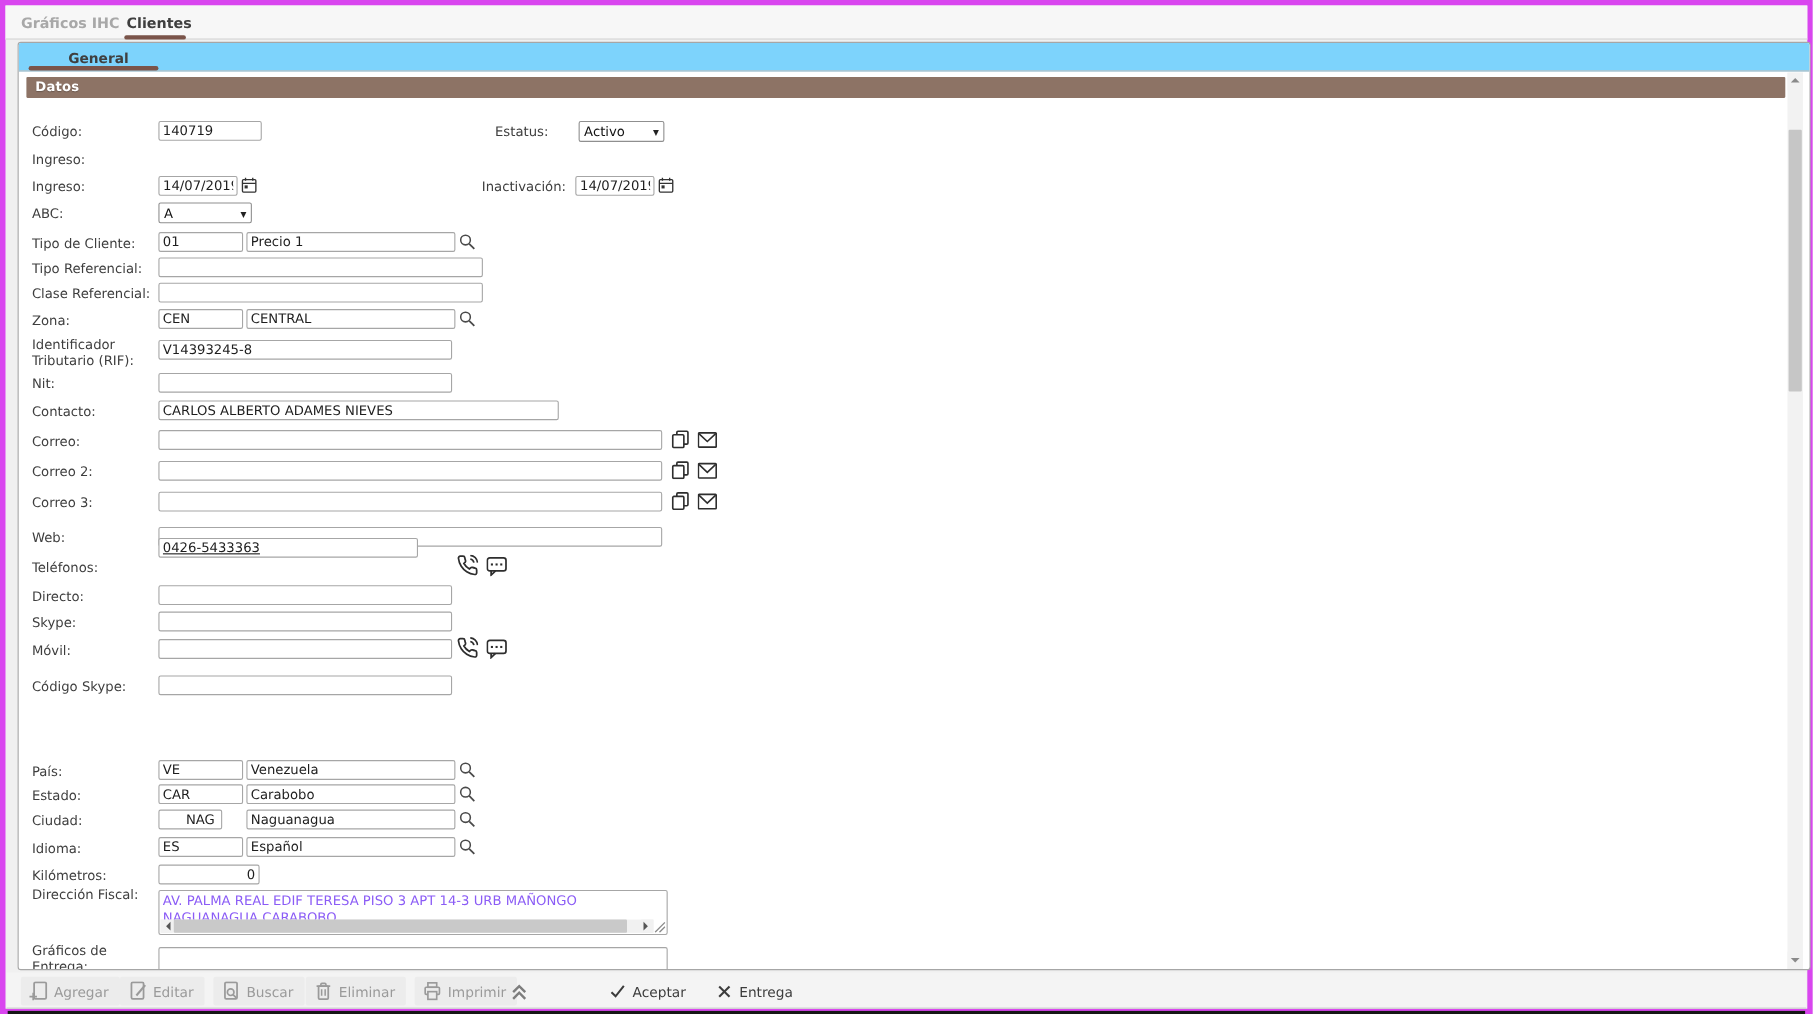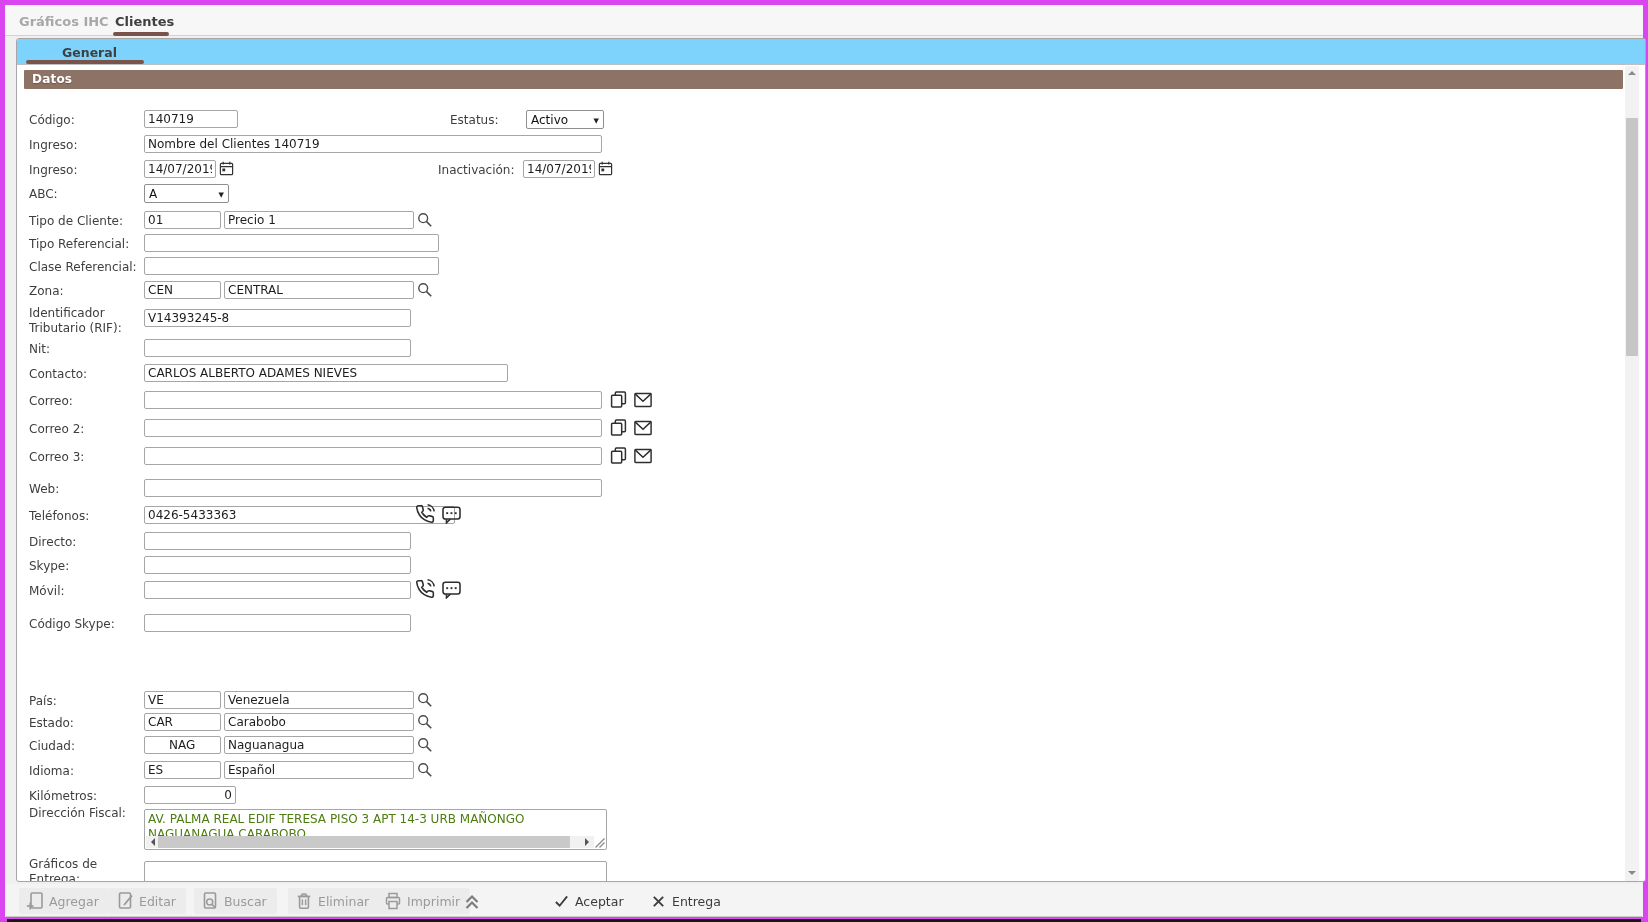--- a/index.html
+++ b/index.html
@@ -26,21 +26,21 @@
   .lbl { position:absolute; font-size:12px; color:#3e3e3e; width:110px; line-height:15px; }
   .txt { position:absolute; height:18px; border:1px solid #a6a6a6; border-radius:2px; font-family:inherit;
          font-size:12px; color:#1d1d1d; padding:0 3px; background:#fff; }
   .num { text-align:right; }
   .sel { position:absolute; height:19px; border:1px solid #8f8f8f; border-radius:2px; background:#fff;
          font-size:12px; color:#111; padding:2px 16px 0 4px; cursor:default; }
   .selarrow { position:absolute; right:4px; top:6px; font-size:7px; color:#222; }
   .iconbtn { position:absolute; cursor:pointer; line-height:0; }
 
   .bigtext { position:absolute; border:1px solid #a6a6a6; border-radius:2px; background:#fff; overflow:hidden;
-             font-size:12px; color:#4d7c0f; line-height:15px; padding:2px 3px; }
+             font-size:12px; color:#8b5cf6; line-height:15px; padding:2px 3px; }
   .hscroll { position:absolute; left:1px; bottom:1px; height:12px; background:#f1f1f1; }
   .hs-arrow { position:absolute; top:0; width:11px; height:12px; background:#f1f1f1; }
   .tri { position:absolute; width:0; height:0; border:4px solid transparent; top:2px; }
   .tri-left  { border-right-color:#555; left:1px; }
   .tri-right { border-left-color:#555; right:1px; }
   .hs-thumb { position:absolute; top:0; height:12px; background:#c9c9c9; border-radius:1px; }
 
   
   .vscroll { position:absolute; left:1608px; top:27px; width:14px; bottom:0; background:#f2f2f2; }
   .vs-btn { position:absolute; left:0; width:14px; height:16px; background:#f2f2f2; }
@@ -158,21 +158,20 @@
 
     <div class="lbl" style="left:12px;top:74px;">Código:</div>
     <input class="txt" style="left: 127px; top: 71px; width: 94px;" value="140719">
     <div class="lbl" style="left:433px;top:74px;width:70px;">Estatus:</div>
     <div class="sel" style="left:509px;top:71px;width:78px;">
       <span>Activo</span>
       <span class="selarrow">▼</span>
     </div>
 
     <div class="lbl" style="left:12px;top:99px;">Ingreso:</div>
-    <input class="txt" style="left: 127px; top: 96px; width: 458px;" value="Nombre del Clientes 140719">
 
     <div class="lbl" style="left:12px;top:124px;">Ingreso:</div>
     <input class="txt" style="left: 127px; top: 121px; width: 72px;" value="14/07/2019">
     <span class="iconbtn" style="left:202px;top:122px;"><svg width="15" height="15">
           <use href="#i-cal"></use>
         </svg></span>
     <div class="lbl" style="left:421px;top:124px;width:90px;">Inactivación:</div>
     <input class="txt" style="left: 506px; top: 121px; width: 72px;" value="14/07/2019">
     <span class="iconbtn" style="left:581px;top:122px;"><svg width="15" height="15">
           <use href="#i-cal"></use>
@@ -237,21 +236,21 @@
           <use href="#i-copy"></use>
         </svg></span>
     <span class="iconbtn" style="left:617px;top:409px;"><svg width="18" height="16">
           <use href="#i-mail"></use>
         </svg></span>
 
     <div class="lbl" style="left:12px;top:443px;">Web:</div>
     <input class="txt" style="left: 127px; top: 440px; width: 458px;" value="">
 
     <div class="lbl" style="left:12px;top:470px;">Teléfonos:</div>
-    <input class="txt" style="left: 127px; top: 467px; width: 311px;" value="0426-5433363">
+    <input class="txt" style="left: 127px; top: 450px; width: 236px; text-decoration: underline;" value="0426-5433363">
     <span class="iconbtn" style="left:398px;top:465px;"><svg width="20" height="20">
           <use href="#i-phone"></use>
         </svg></span>
     <span class="iconbtn" style="left:425px;top:467px;"><svg width="19" height="18">
           <use href="#i-sms"></use>
         </svg></span>
 
     <div class="lbl" style="left:12px;top:496px;">Directo:</div>
     <input class="txt" style="left: 127px; top: 493px; width: 267px;" value="">
 
@@ -279,21 +278,21 @@
         </svg></span>
 
     <div class="lbl" style="left:12px;top:677px;">Estado:</div>
     <input class="txt" style="left: 127px; top: 674px; width: 77px;" value="CAR">
     <input class="txt" style="left: 207px; top: 674px; width: 190px;" value="Carabobo">
     <span class="iconbtn" style="left:400px;top:675px;"><svg width="16" height="16">
           <use href="#i-search"></use>
         </svg></span>
 
     <div class="lbl" style="left:12px;top:700px;">Ciudad:</div>
-    <input class="txt" style="left: 127px; top: 697px; width: 77px; padding-left: 24px;" value="NAG">
+    <input class="txt" style="left: 127px; top: 697px; width: 58px; padding-left: 24px;" value="NAG">
     <input class="txt" style="left: 207px; top: 697px; width: 190px;" value="Naguanagua">
     <span class="iconbtn" style="left:400px;top:698px;"><svg width="16" height="16">
           <use href="#i-search"></use>
         </svg></span>
 
     <div class="lbl" style="left:12px;top:725px;">Idioma:</div>
     <input class="txt" style="left: 127px; top: 722px; width: 77px;" value="ES">
     <input class="txt" style="left: 207px; top: 722px; width: 190px;" value="Español">
     <span class="iconbtn" style="left:400px;top:723px;"><svg width="16" height="16">
           <use href="#i-search"></use>
@@ -347,21 +346,21 @@
           <use href="#i-doc-edit"></use>
         </svg>
         <span>Editar</span>
       </button>
     <button class="tbtn" style="left:188px;">
         <svg width="18" height="18">
           <use href="#i-doc-search"></use>
         </svg>
         <span>Buscar</span>
       </button>
-    <button class="tbtn" style="left:282px;">
+    <button class="tbtn" style="left:272px;">
         <svg width="18" height="18">
           <use href="#i-trash"></use>
         </svg>
         <span>Eliminar</span>
       </button>
     <button class="tbtn" style="left:371px;">
         <svg width="18" height="18">
           <use href="#i-printer"></use>
         </svg>
         <span>Imprimir</span>

